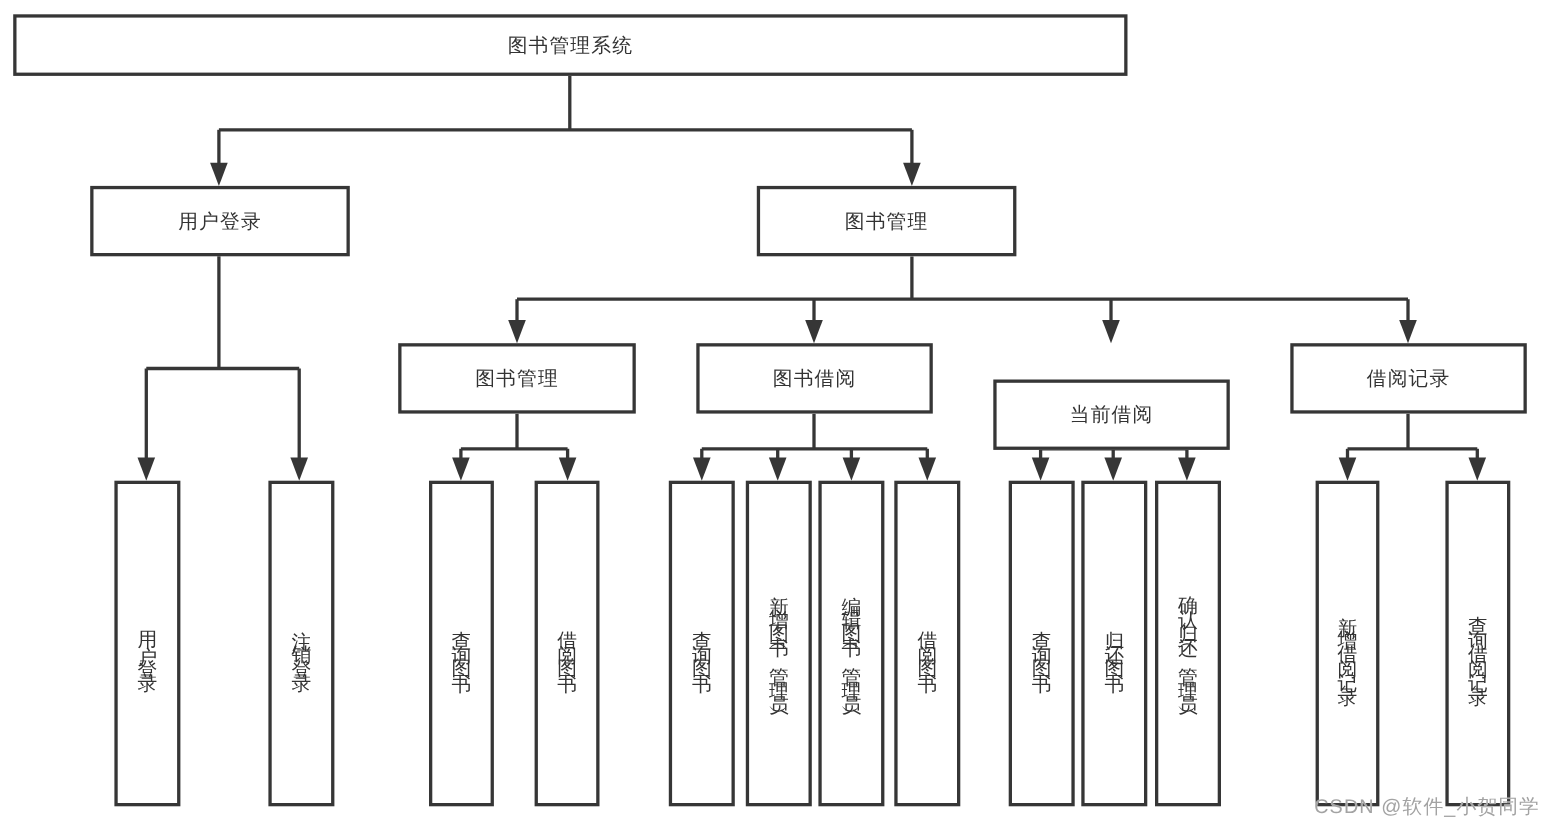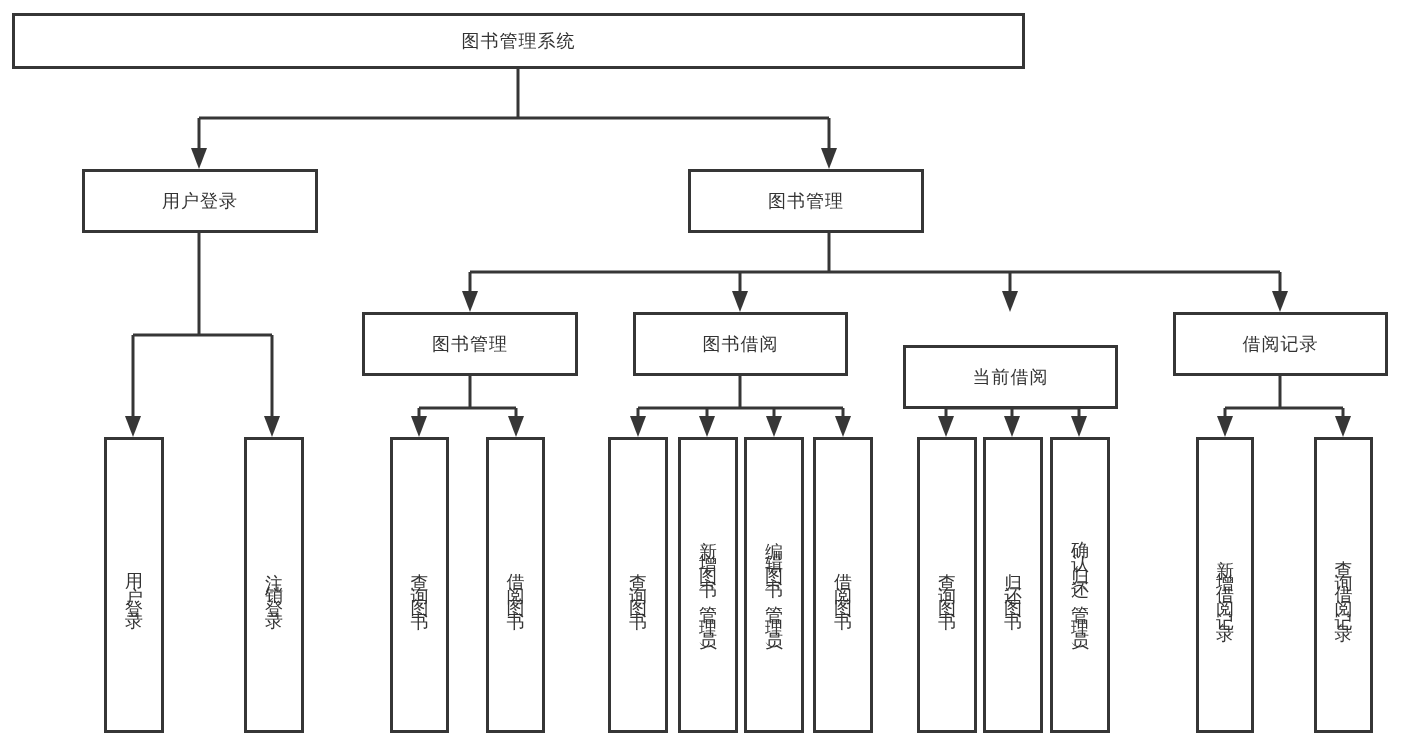--- a/index.html
+++ b/index.html
@@ -162,14 +162,15 @@
     <span class="vtext">确认归还（管理员）</span>
   </div>
 
   <div class="vbox" style="left:1196px;top:437px;width:58px;height:296px;">
     <span class="vtext">新增借阅记录</span>
   </div>
   <div class="vbox" style="left:1314px;top:437px;width:59px;height:296px;">
     <span class="vtext">查询借阅记录</span>
   </div>
 
+  <div class="watermark">CSDN @软件_小贺同学</div>
 
 </div>
 
 </body></html>

